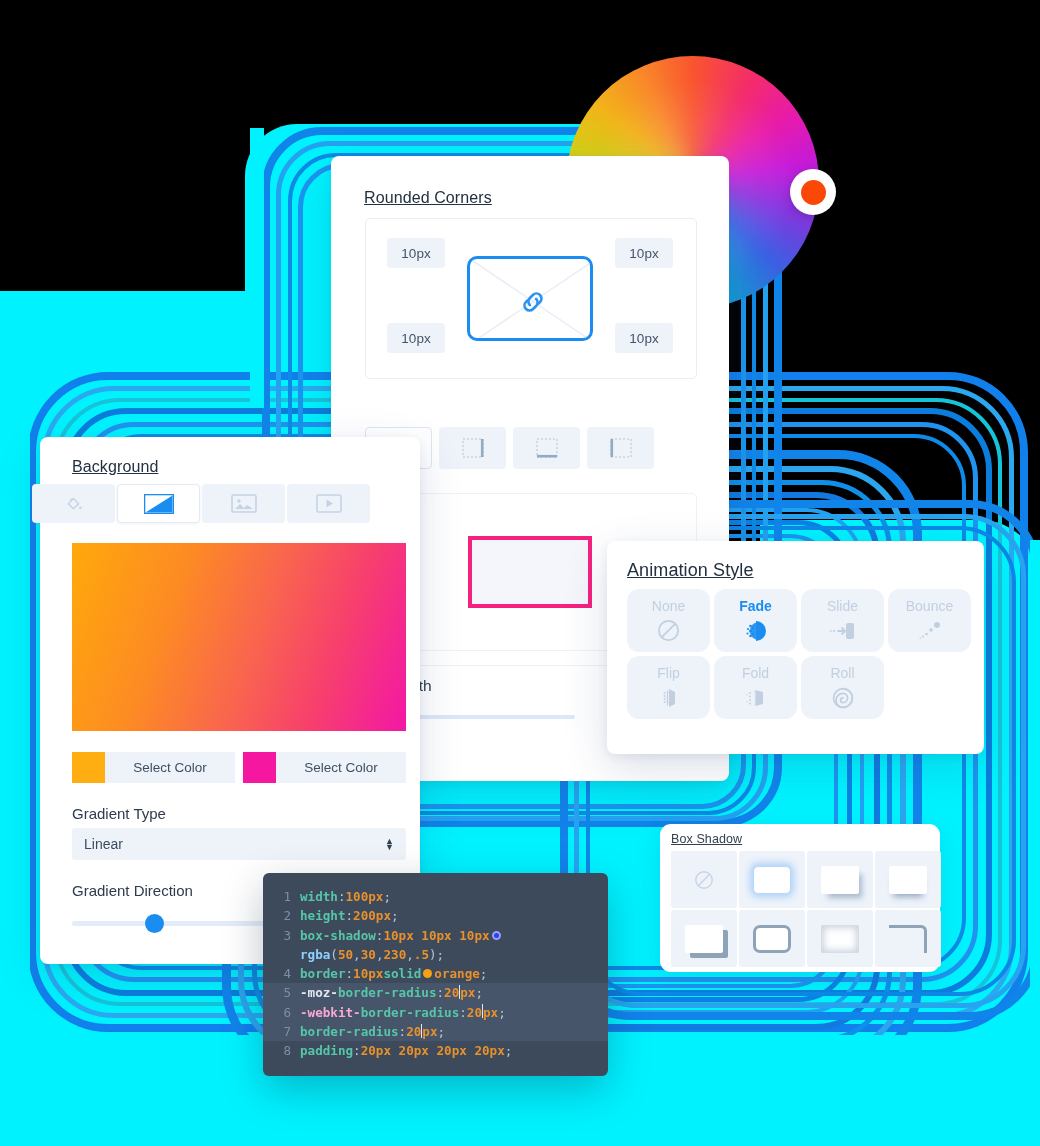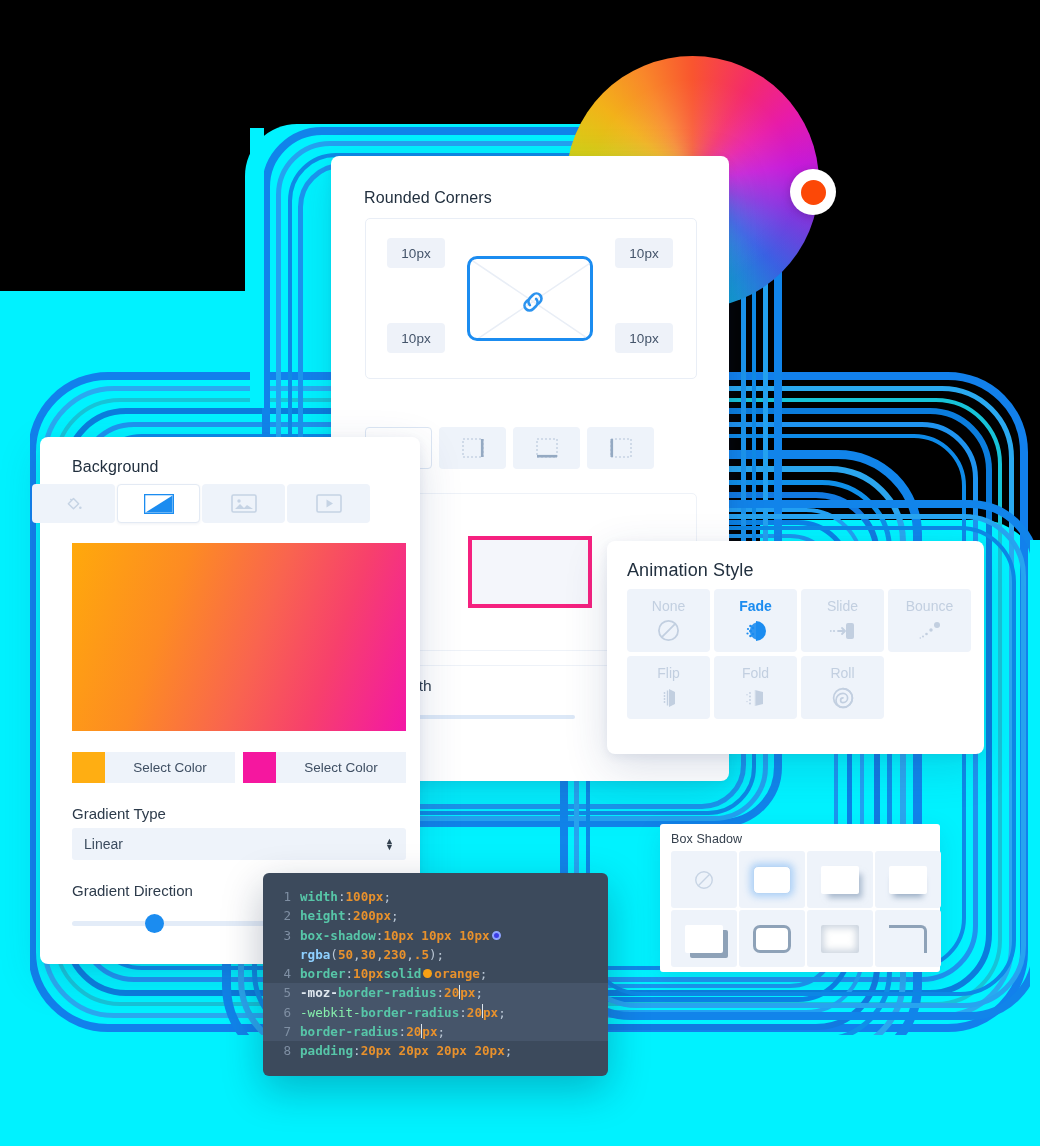--- a/index.html
+++ b/index.html
@@ -45,21 +45,21 @@
     box-shadow: 0 2px 8px rgba(0,0,0,.18);
   }
   .wheel-dot span { display:block; border-radius: 50%; background: #fc4807; }
 
   
   .card {
     position: absolute; background: #fff; border-radius: 8px;
     box-shadow: 0 14px 44px rgba(35,60,120,.16), 0 3px 10px rgba(35,60,120,.08);
   }
   .card-title {
-    font-size: 16px; color: #22303f; font-weight: 400; letter-spacing: .1px;
+    font-size: 16px; color: #22303f; font-weight: 400; letter-spacing: .1px; text-decoration: underline;
   }
 
   
   #card-rounded { left: 331px; top: 156px; width: 398px; height: 625px; }
   #card-rounded .card-title { position: absolute; left: 33px; top: 33px; }
   .rc-box {
     position: absolute; left: 365px; top: 218px; width: 332px; height: 161px;
     border: 1px solid #e9eef6; border-radius: 5px; background: #fff;
   }
   .px-chip {
@@ -124,29 +124,29 @@
   .slider-knob { position: absolute; left: 145px; top: 914px; width: 19px; height: 19px; border-radius: 50%; background: #1b8cf0; }
 
   
   #card-animation { left: 607px; top: 541px; width: 377px; height: 213px; }
   #card-animation .card-title { position: absolute; left: 20px; top: 19px; font-size: 18px; }
   .anim-grid {
     position: absolute; left: 20px; top: 48px;
     display: grid; grid-template-columns: repeat(4, 83px); grid-template-rows: 63px 63px; gap: 4px;
   }
   .anim-cell {
-    background: #eef3fa; border-radius: 4px;
+    background: #eef3fa; border-radius: 12px;
     display: flex; flex-direction: column; align-items: center; justify-content: center; gap: 4px;
   }
   .anim-label { font-size: 14px; color: #c2cfe0; }
   .anim-cell.active .anim-label { color: #1b8cf0; font-weight: bold; }
   .anim-ico { width: 28px; height: 26px; display: flex; align-items: center; justify-content: center; }
 
   
-  #card-boxshadow { left: 660px; top: 824px; width: 280px; height: 148px; border-radius: 3px; box-shadow: 0 8px 26px rgba(30,60,120,.13); }
+  #card-boxshadow { left: 660px; top: 824px; width: 280px; height: 148px; border-radius: 11px; box-shadow: 0 8px 26px rgba(30,60,120,.13); }
   #card-boxshadow .card-title { position: absolute; left: 11px; top: 8px; font-size: 12.5px; color: #35404d; }
   .bs-grid {
     position: absolute; left: 11px; top: 27px;
     display: grid; grid-template-columns: repeat(4, 66px); grid-template-rows: 57px 57px; gap: 2px;
   }
   .bs-cell { background: #eef3fa; border-radius: 3px; display: flex; align-items: center; justify-content: center; }
 
   
   #card-code {
     position: absolute; left: 263px; top: 873px; width: 345px; height: 203px;
@@ -495,21 +495,21 @@
 
       <div class="code-line">
         <span class="ln">4</span><span class="k-prop">border</span><span class="k-punc">:</span> <span class="k-num">10px</span> <span class="k-word">solid</span> <span class="dot-sw" style="background:#f8a015;"></span> <span class="k-orange">orange</span><span class="k-punc">;</span>
       </div>
 
       <div class="code-line hl">
         <span class="ln">5</span><span class="k-punc" style="font-weight:bold;color:#dfe7ef;">-moz-</span><span class="k-prop">border-radius</span><span class="k-punc">:</span> <span class="k-num">20</span><span class="caret"></span><span class="k-num">px</span><span class="k-punc">;</span>
       </div>
 
       <div class="code-line hl">
-        <span class="ln">6</span><span class="k-punc" style="font-weight:normal;color:#86efac;text-align:center;">-webkit-</span><span class="k-prop">border-radius</span><span class="k-punc">:</span> <span class="k-num">20</span><span class="caret"></span><span class="k-num">px</span><span class="k-punc">;</span>
+        <span class="ln">6</span><span class="k-punc" style="font-weight:bold;color:#f9a8d4;text-align:center;">-webkit-</span><span class="k-prop">border-radius</span><span class="k-punc">:</span> <span class="k-num">20</span><span class="caret"></span><span class="k-num">px</span><span class="k-punc">;</span>
       </div>
 
       <div class="code-line hl">
         <span class="ln">7</span><span class="k-prop">border-radius</span><span class="k-punc">:</span> <span class="k-num">20</span><span class="caret"></span><span class="k-num">px</span><span class="k-punc">;</span>
       </div>
 
       <div class="code-line">
         <span class="ln">8</span><span class="k-prop">padding</span><span class="k-punc">:</span> <span class="k-num">20px 20px 20px 20px</span><span class="k-punc">;</span>
       </div>
     </div>

